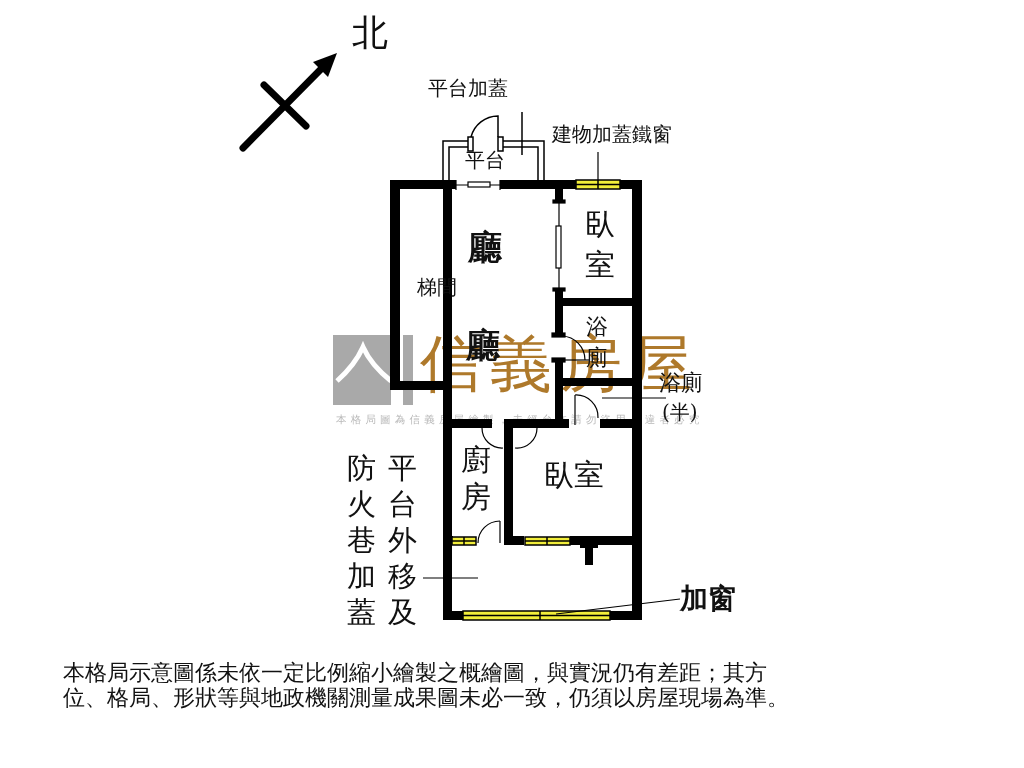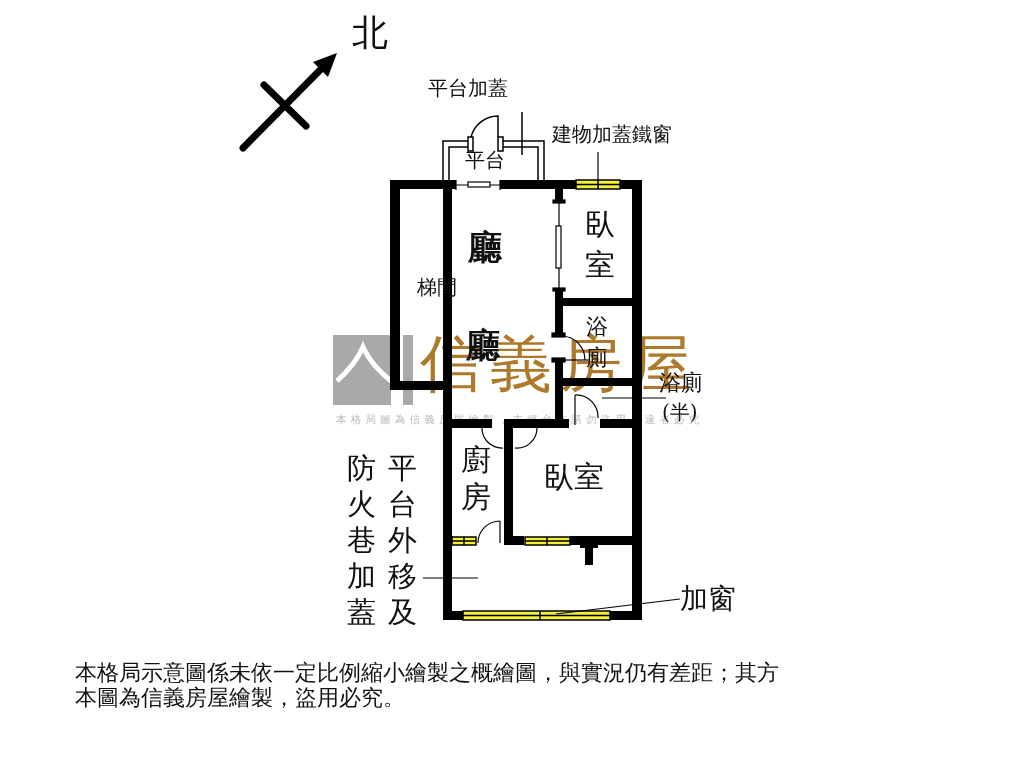--- a/index.html
+++ b/index.html
@@ -6,21 +6,21 @@
   body { width: 1024px; height: 768px; position: relative; overflow: hidden;
          font-family: "DejaVu Serif", "Liberation Serif", serif; color: #000; }
   .lbl { position: absolute; white-space: nowrap; line-height: 1; color: #111; }
   svg.plan { position: absolute; left: 0; top: 0; }
   .wm-big { position: absolute; left: 333px; top: 335px; width: 360px; height: 70px; }
   .wm-small { position: absolute; left: 336px; top: 413px; font-family: "DejaVu Sans", sans-serif;
               font-size: 10.5px; letter-spacing: 4.2px; color: #b9b9b9; white-space: nowrap; }
   .wm-big-text { position: absolute; left: 420px; top: 333px; font-family: Liberation Sans, sans-serif;
                  font-size: 62px; color: #a16207; letter-spacing: 8px; opacity: 0.85; white-space: nowrap; line-height: 1; }
   .note { position: absolute; left: 63px; top: 660px; font-size: 22px; line-height: 25px; color: #111; width: 900px; }
-  .note div { white-space: nowrap; margin-left: 12px; }
+  .note div { white-space: nowrap; }
   .vcol { position: absolute; display: flex; flex-direction: column; font-size: 29px; line-height: 36px; color: #111; }
 </style>
 </head>
 <body>
 
 <svg class="wm-big" viewBox="0 0 360 70" width="360" height="70">
   <rect x="0" y="0" width="58" height="70" fill="#a9a9a9"></rect>
   <path d="M4 46 Q 22 30 30 12 Q 38 30 58 46" stroke="#ffffff" stroke-width="5" fill="none"></path>
   <rect x="70" y="0" width="10" height="70" fill="#a9a9a9"></rect>
 </svg>
@@ -148,34 +148,34 @@
 <div class="lbl" style="left:466px;top:328px;font-size:34px;font-weight:bold;">廳</div>
 <div class="lbl" style="left:397px;top:277px;font-size:20px;margin-left:20px;">梯間</div>
 <div class="lbl" style="left:585px;top:209px;font-size:30px;">臥</div>
 <div class="lbl" style="left:585px;top:250px;font-size:30px;">室</div>
 <div class="lbl" style="left:586px;top:316px;font-size:22px;">浴</div>
 <div class="lbl" style="left:586px;top:347px;font-size:22px;">廁</div>
 <div class="lbl" style="left:659px;top:372px;font-size:22px;">浴廁</div>
 <div class="lbl" style="left:662px;top:402px;font-size:20px;">(半)</div>
 <div class="lbl" style="left:461px;top:445px;font-size:30px;">廚</div>
 <div class="lbl" style="left:461px;top:482px;font-size:30px;">房</div>
-<div class="lbl" style="left:544px;top:462px;font-size:30px;">臥室</div>
-<div class="lbl" style="left:680px;top:585px;font-size:28px;">加窗</div>
+<div class="lbl" style="left:544px;top:462px;font-size:30px;font-family:Liberation Mono, monospace;">臥室</div>
+<div class="lbl" style="left:680px;top:585px;font-size:28px;font-weight:bold;">加窗</div>
 
 <div class="vcol" style="left:347px;top:450px;">
   <span>防</span>
   <span>火</span>
   <span>巷</span>
   <span>加</span>
   <span>蓋</span>
 </div>
 <div class="vcol" style="left:388px;top:450px;">
   <span>平</span>
   <span>台</span>
   <span>外</span>
   <span>移</span>
   <span>及</span>
 </div>
 
 <div class="note">
   <div>本格局示意圖係未依一定比例縮小繪製之概繪圖，與實況仍有差距；其方</div>
-  <div>本圖為信義房屋繪製，盜用必究。</div>
+  <div>位、格局、形狀等與地政機關測量成果圖未必一致，仍須以房屋現場為準。</div>
 </div>
 
 </body></html>

